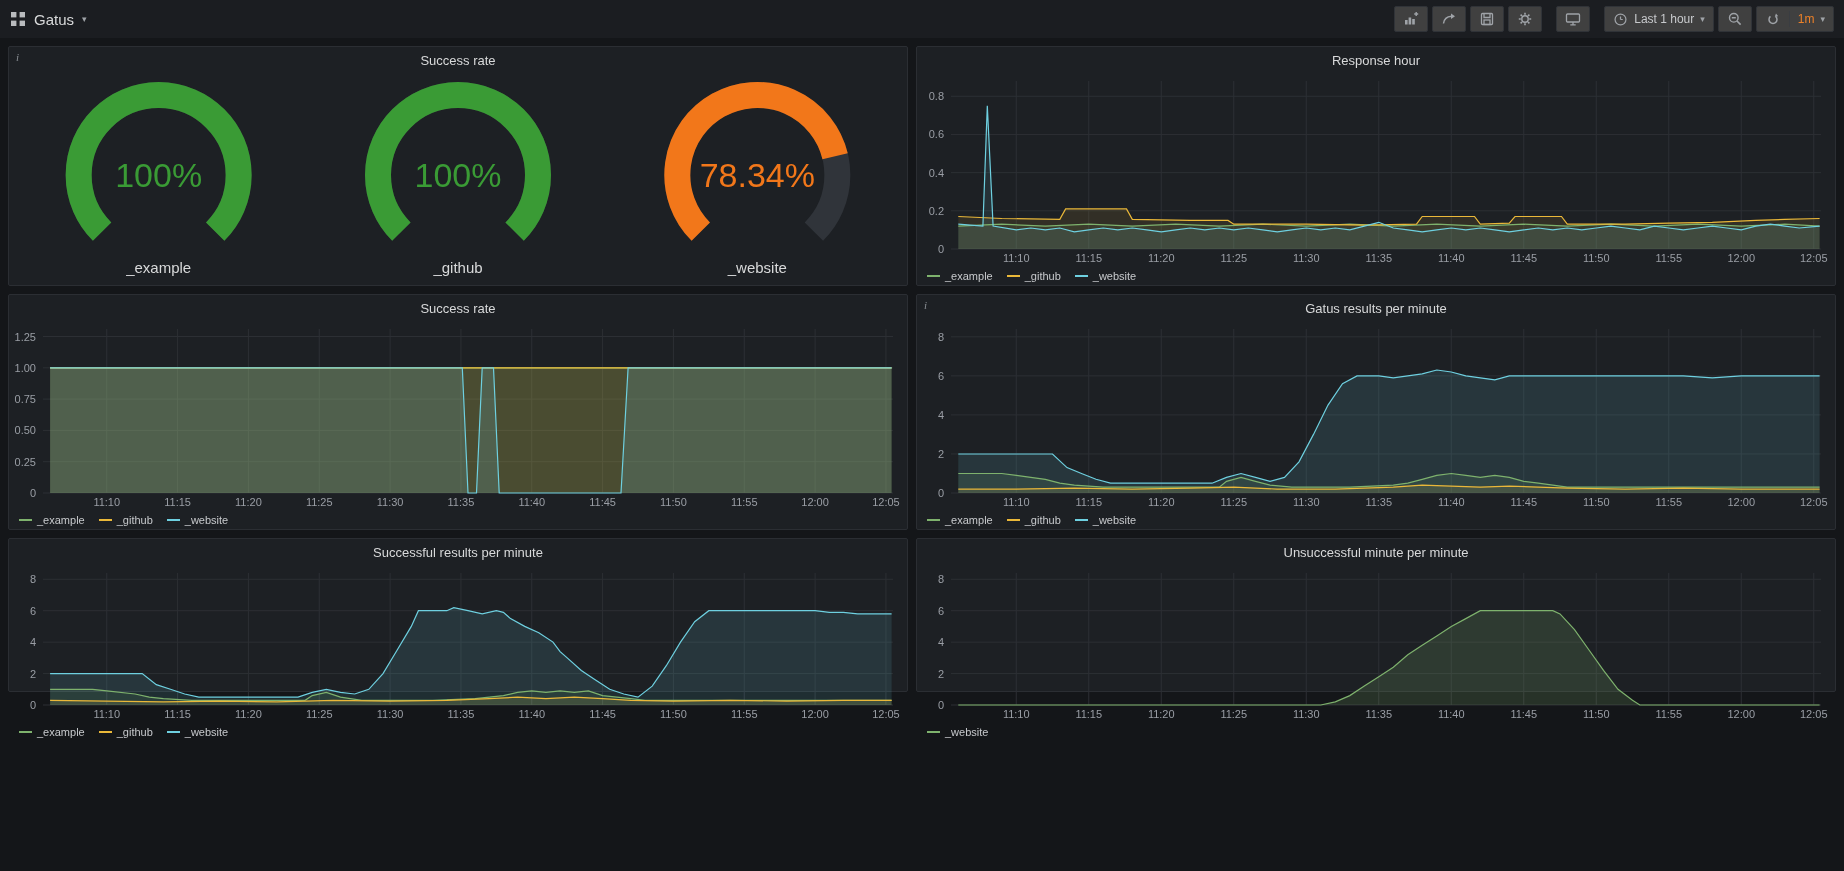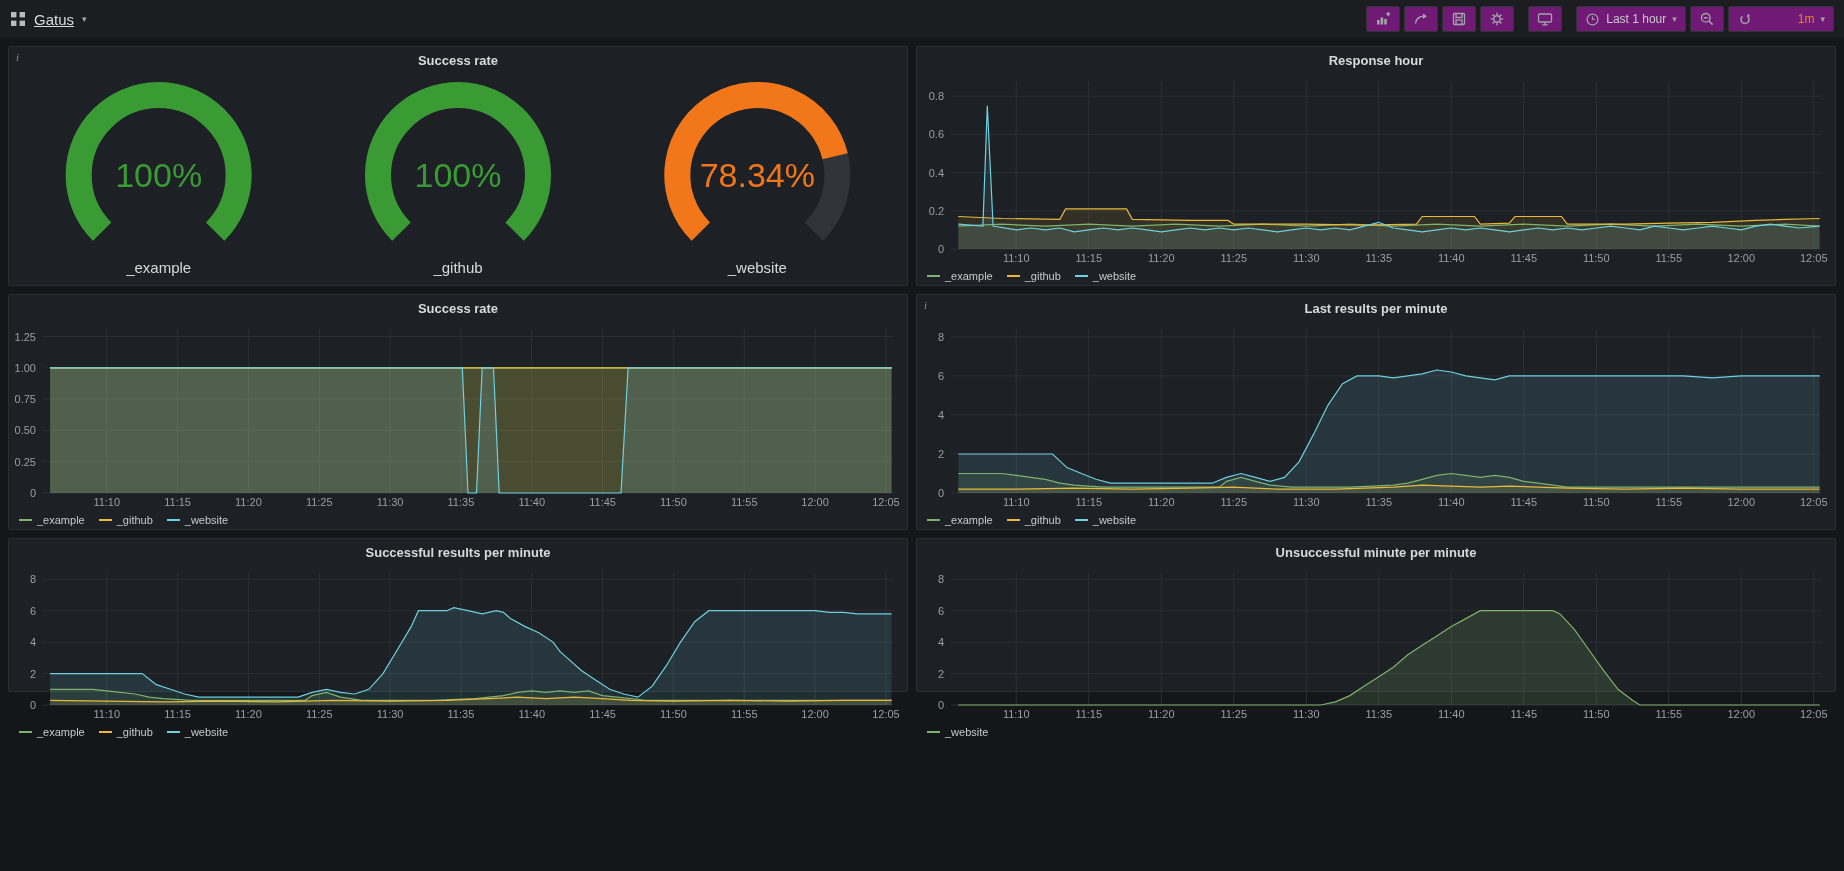--- a/index.html
+++ b/index.html
@@ -4,40 +4,40 @@
 <style>
   * { box-sizing: border-box; }
   html,body { margin:0; padding:0; background:#141619; }
   body { font-family:"Liberation Sans", sans-serif; }
   .page { position:relative; width:1844px; height:871px; background:#141619; overflow:hidden; }
 
   
   .navbar { height:38px; background:#1b1d21; display:flex; align-items:center;
             justify-content:space-between; padding:0 10px; }
   .nav-left { display:flex; align-items:center; gap:8px; }
-  .dash-title { color:#d8d9da; font-size:15px; cursor:pointer;text-decoration:underline; }
+  .dash-title { color:#d8d9da; font-size:15px; cursor:pointer; }
   .caret { color:#9fa3a8; font-size:9px; cursor:pointer; }
   .nav-right { display:flex; align-items:center; }
-  .nav-btn { height:26px; min-width:30px; background:#701a75; border:1px solid #303338;
+  .nav-btn { height:26px; min-width:30px; background:#404040; border:1px solid #303338;
              border-radius:2px; display:flex; align-items:center; justify-content:center;
              gap:6px; padding:0 8px; color:#c7c9cc; font-size:12px; cursor:pointer;
              margin-left:4px; }
   .nav-btn svg { display:block; }
   .nav-gap { width:10px; }
   .btn-divider { width:1px; height:16px; background:#3a3d42; margin:0 2px; }
 
   
   .dash { position:absolute; top:38px; left:0; right:0; display:flex;
           flex-direction:column; gap:8px; padding:8px; }
   .row { display:flex; gap:8px; }
   .r1 { height:240px; } .r2 { height:236px; } .r3 { height:154px; }
   .panel { position:relative; background:#1d2024; border:1px solid #2b2e33; border-radius:2px; }
   .p-left { width:900px; } .p-right { flex:1; }
   .panel-header { height:26px; display:flex; align-items:center; justify-content:center;
-                  color:#d8d9da; font-size:13px; font-weight:700; cursor:pointer; }
+                  color:#d8d9da; font-size:13px; font-weight:400; cursor:pointer; }
   .info-corner { position:absolute; top:4px; left:7px; color:#8a8e94; font-size:11px;
                  font-style:italic; font-family:"Liberation Serif", serif; cursor:pointer; z-index:2; }
   .panel-body { position:absolute; top:26px; left:0; right:0; bottom:0; }
   svg { display:block; font-family:inherit; }
 
   .legend { height:18px; display:flex; gap:14px; padding-left:10px; align-items:center;
             font-size:11px; color:#c7c9cc; }
   .legend-item { display:flex; align-items:center; cursor:pointer; }
   .legend-swatch { display:inline-block; width:13px; height:2px; margin-right:5px; }
 </style>
@@ -108,21 +108,21 @@
           <circle cx="6.8" cy="6.8" r="4.3" stroke="#9fa3a8" stroke-width="1.4" fill="none"></circle>
           <path d="M10 10 13.6 13.6 M4.8 6.8H8.8" stroke="#9fa3a8" stroke-width="1.6" fill="none"></path>
         </svg>
       </button>
       <button class="nav-btn">
         <svg width="16" height="16" viewBox="0 0 16 16">
           <path d="M10.57 5.44 A 4 4 0 1 1 5.43 5.44" stroke="#9fa3a8" stroke-width="1.5" fill="none"></path>
           <polygon points="9.8,5.8 13.2,5.2 11,2.6" fill="#9fa3a8"></polygon>
         </svg>
         <span class="btn-divider"></span>
-        <span style="color: rgb(237, 129, 40); margin-left: 28px;">1m</span>
+        <span style="color: rgb(237, 129, 40);">1m</span>
         <span class="caret">▾</span>
       </button>
     </div>
   </div>
 
   <div class="dash">
 
     <div class="row">
       <div class="panel p-left r1">
         <span class="info-corner">i</span>
@@ -257,21 +257,21 @@
             <div class="legend">
               <span class="legend-item"><span class="legend-swatch" style="background: rgb(126, 178, 109);"></span>_example</span>
               <span class="legend-item"><span class="legend-swatch" style="background: rgb(234, 184, 57);"></span>_github</span>
               <span class="legend-item"><span class="legend-swatch" style="background: rgb(110, 208, 224);"></span>_website</span>
             </div>
           </div>
       </div>
       <div class="panel p-right r2">
         <span class="info-corner">i</span>
         <div class="panel-header">
-          <span>Last results per minute</span>
+          <span>Gatus results per minute</span>
         </div>
         <div class="panel-body">
             <svg width="918" height="190">
               <line x1="99.25" y1="8" x2="99.25" y2="172" stroke="#2c2f34" stroke-width="1"></line>
               <text x="99.25" y="185" text-anchor="middle" fill="#9a9ea5" font-size="11">11:10</text>
               <line x1="171.75" y1="8" x2="171.75" y2="172" stroke="#2c2f34" stroke-width="1"></line>
               <text x="171.75" y="185" text-anchor="middle" fill="#9a9ea5" font-size="11">11:15</text>
               <line x1="244.25" y1="8" x2="244.25" y2="172" stroke="#2c2f34" stroke-width="1"></line>
               <text x="244.25" y="185" text-anchor="middle" fill="#9a9ea5" font-size="11">11:20</text>
               <line x1="316.75" y1="8" x2="316.75" y2="172" stroke="#2c2f34" stroke-width="1"></line>

